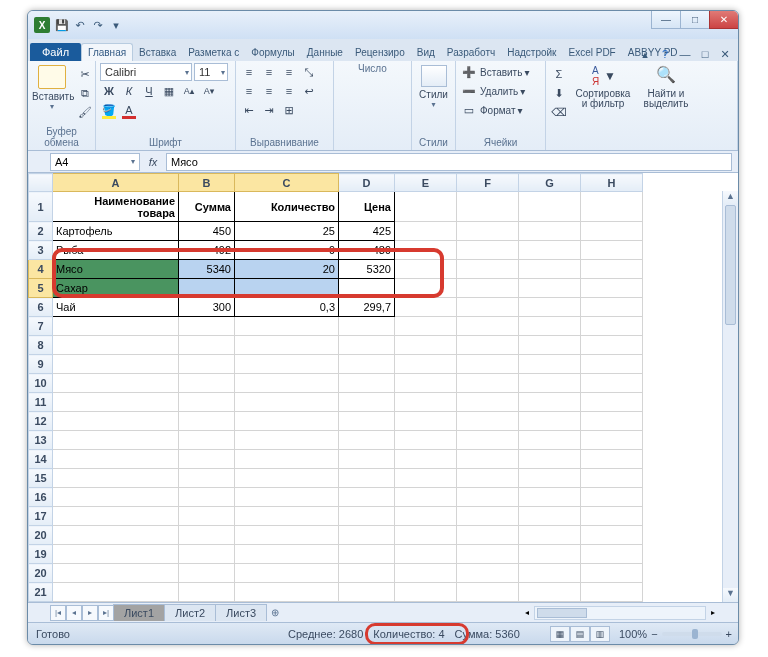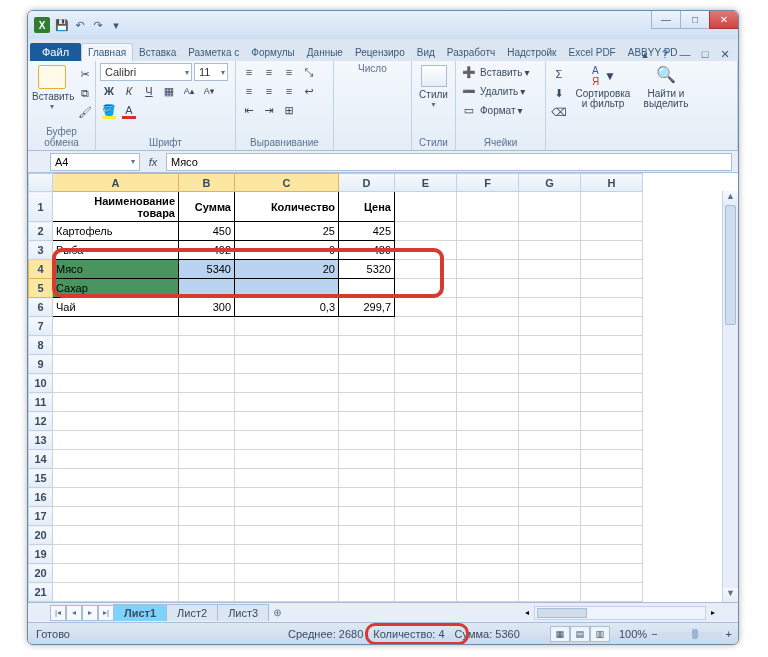--- a/index.html
+++ b/index.html
@@ -56,21 +56,21 @@
   .selA { background: #4a9460 !important; }
   .redout { position: absolute; border: 4px solid #d73a2f; border-radius: 10px; pointer-events: none; }
   .vscroll { position: absolute; right: 0; top: 18px; bottom: 0; width: 16px; background: #e7eef8; border-left: 1px solid #c3d3e6; }
   .vscroll .thumb { position: absolute; left: 2px; right: 2px; top: 14px; height: 120px; background: #cfdceb; border: 1px solid #a9bdd6; border-radius: 2px; }
   .varrow { position: absolute; left: 0; right: 0; height: 14px; background: linear-gradient(#f6f9fd,#e4edf7); text-align: center; font-size: 9px; color: #5a7290; }
   
   .sheetbar { height: 20px; background: #e7eef8; border-top: 1px solid #a9bdd6; display: flex; align-items: center; font-size: 11px; position: relative; }
   .navbtns { display: flex; padding-left: 22px; gap: 0; }
   .navbtns span { width: 16px; height: 16px; border: 1px solid #a9bdd6; background: #f6f9fd; display: flex; align-items: center; justify-content: center; font-size: 8px; color: #5a7290; }
   .stab { padding: 2px 10px; border: 1px solid #a9bdd6; border-bottom: none; background: #dce6f2; margin-left: -1px; font-size: 11px; color: #3a4a60; }
-  .stab.active { background: #7dd3fc; font-weight: bold; }
+  .stab.active { background: #a3a3a3; font-weight: normal; }
   .hscroll { position: absolute; right: 18px; width: 200px; height: 16px; background: #e7eef8; display: flex; align-items: center; }
   .hscroll .tr { flex: 1; height: 14px; border: 1px solid #c3d3e6; background: #eef4fb; position: relative; }
   .hscroll .th { position: absolute; left: 2px; top: 1px; bottom: 1px; width: 50px; background: #cfdceb; border: 1px solid #a9bdd6; }
   
   .status { height: 22px; background: linear-gradient(#dfe9f5,#c9d9ec); border-top: 1px solid #a9bdd6; display: flex; align-items: center; font-size: 11px; color: #3a4a60; position: relative; padding: 0 6px 0 8px; }
   .status .agg { position: absolute; left: 260px; display: flex; gap: 10px; }
   .status .viewbtns { position: absolute; right: 128px; display: flex; }
   .status .viewbtns span { width: 20px; height: 16px; border: 1px solid #a9bdd6; background: #eef4fb; display: flex; align-items: center; justify-content: center; font-size: 9px; }
   .status .zoom { position: absolute; right: 6px; display: flex; align-items: center; gap: 4px; }
   .status .zline { width: 60px; height: 4px; background: #cfdceb; position: relative; border-radius: 2px; }

